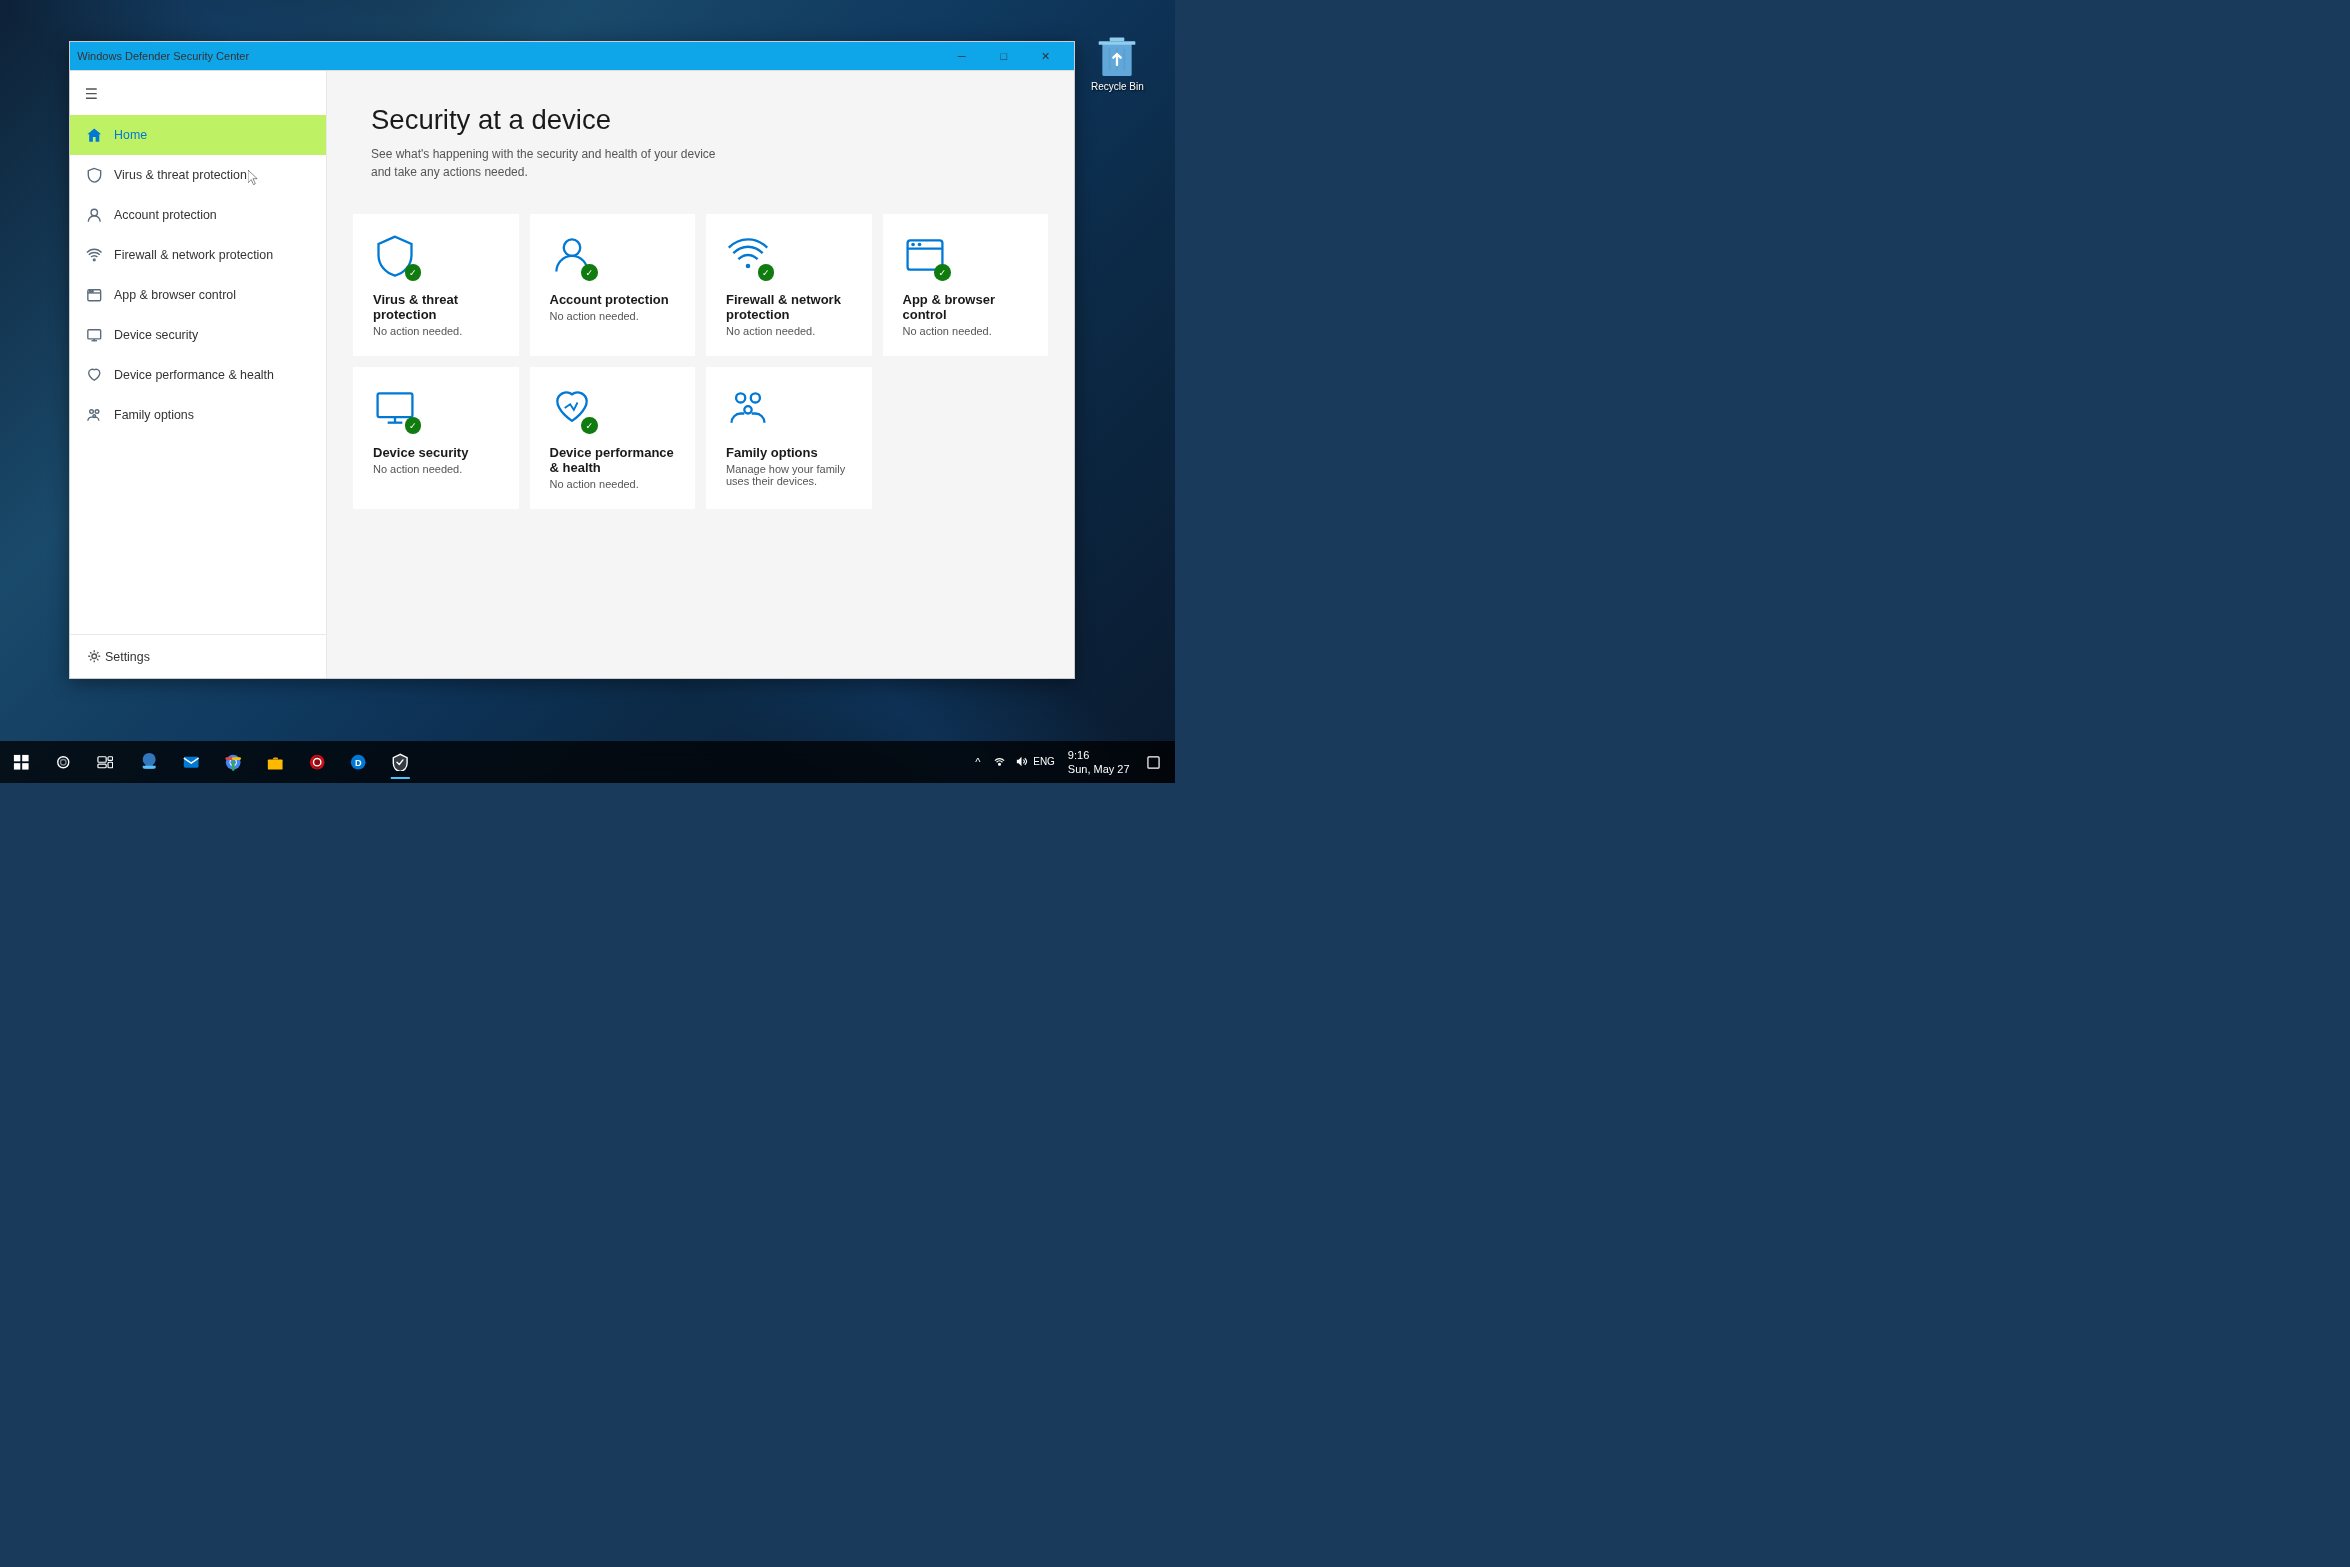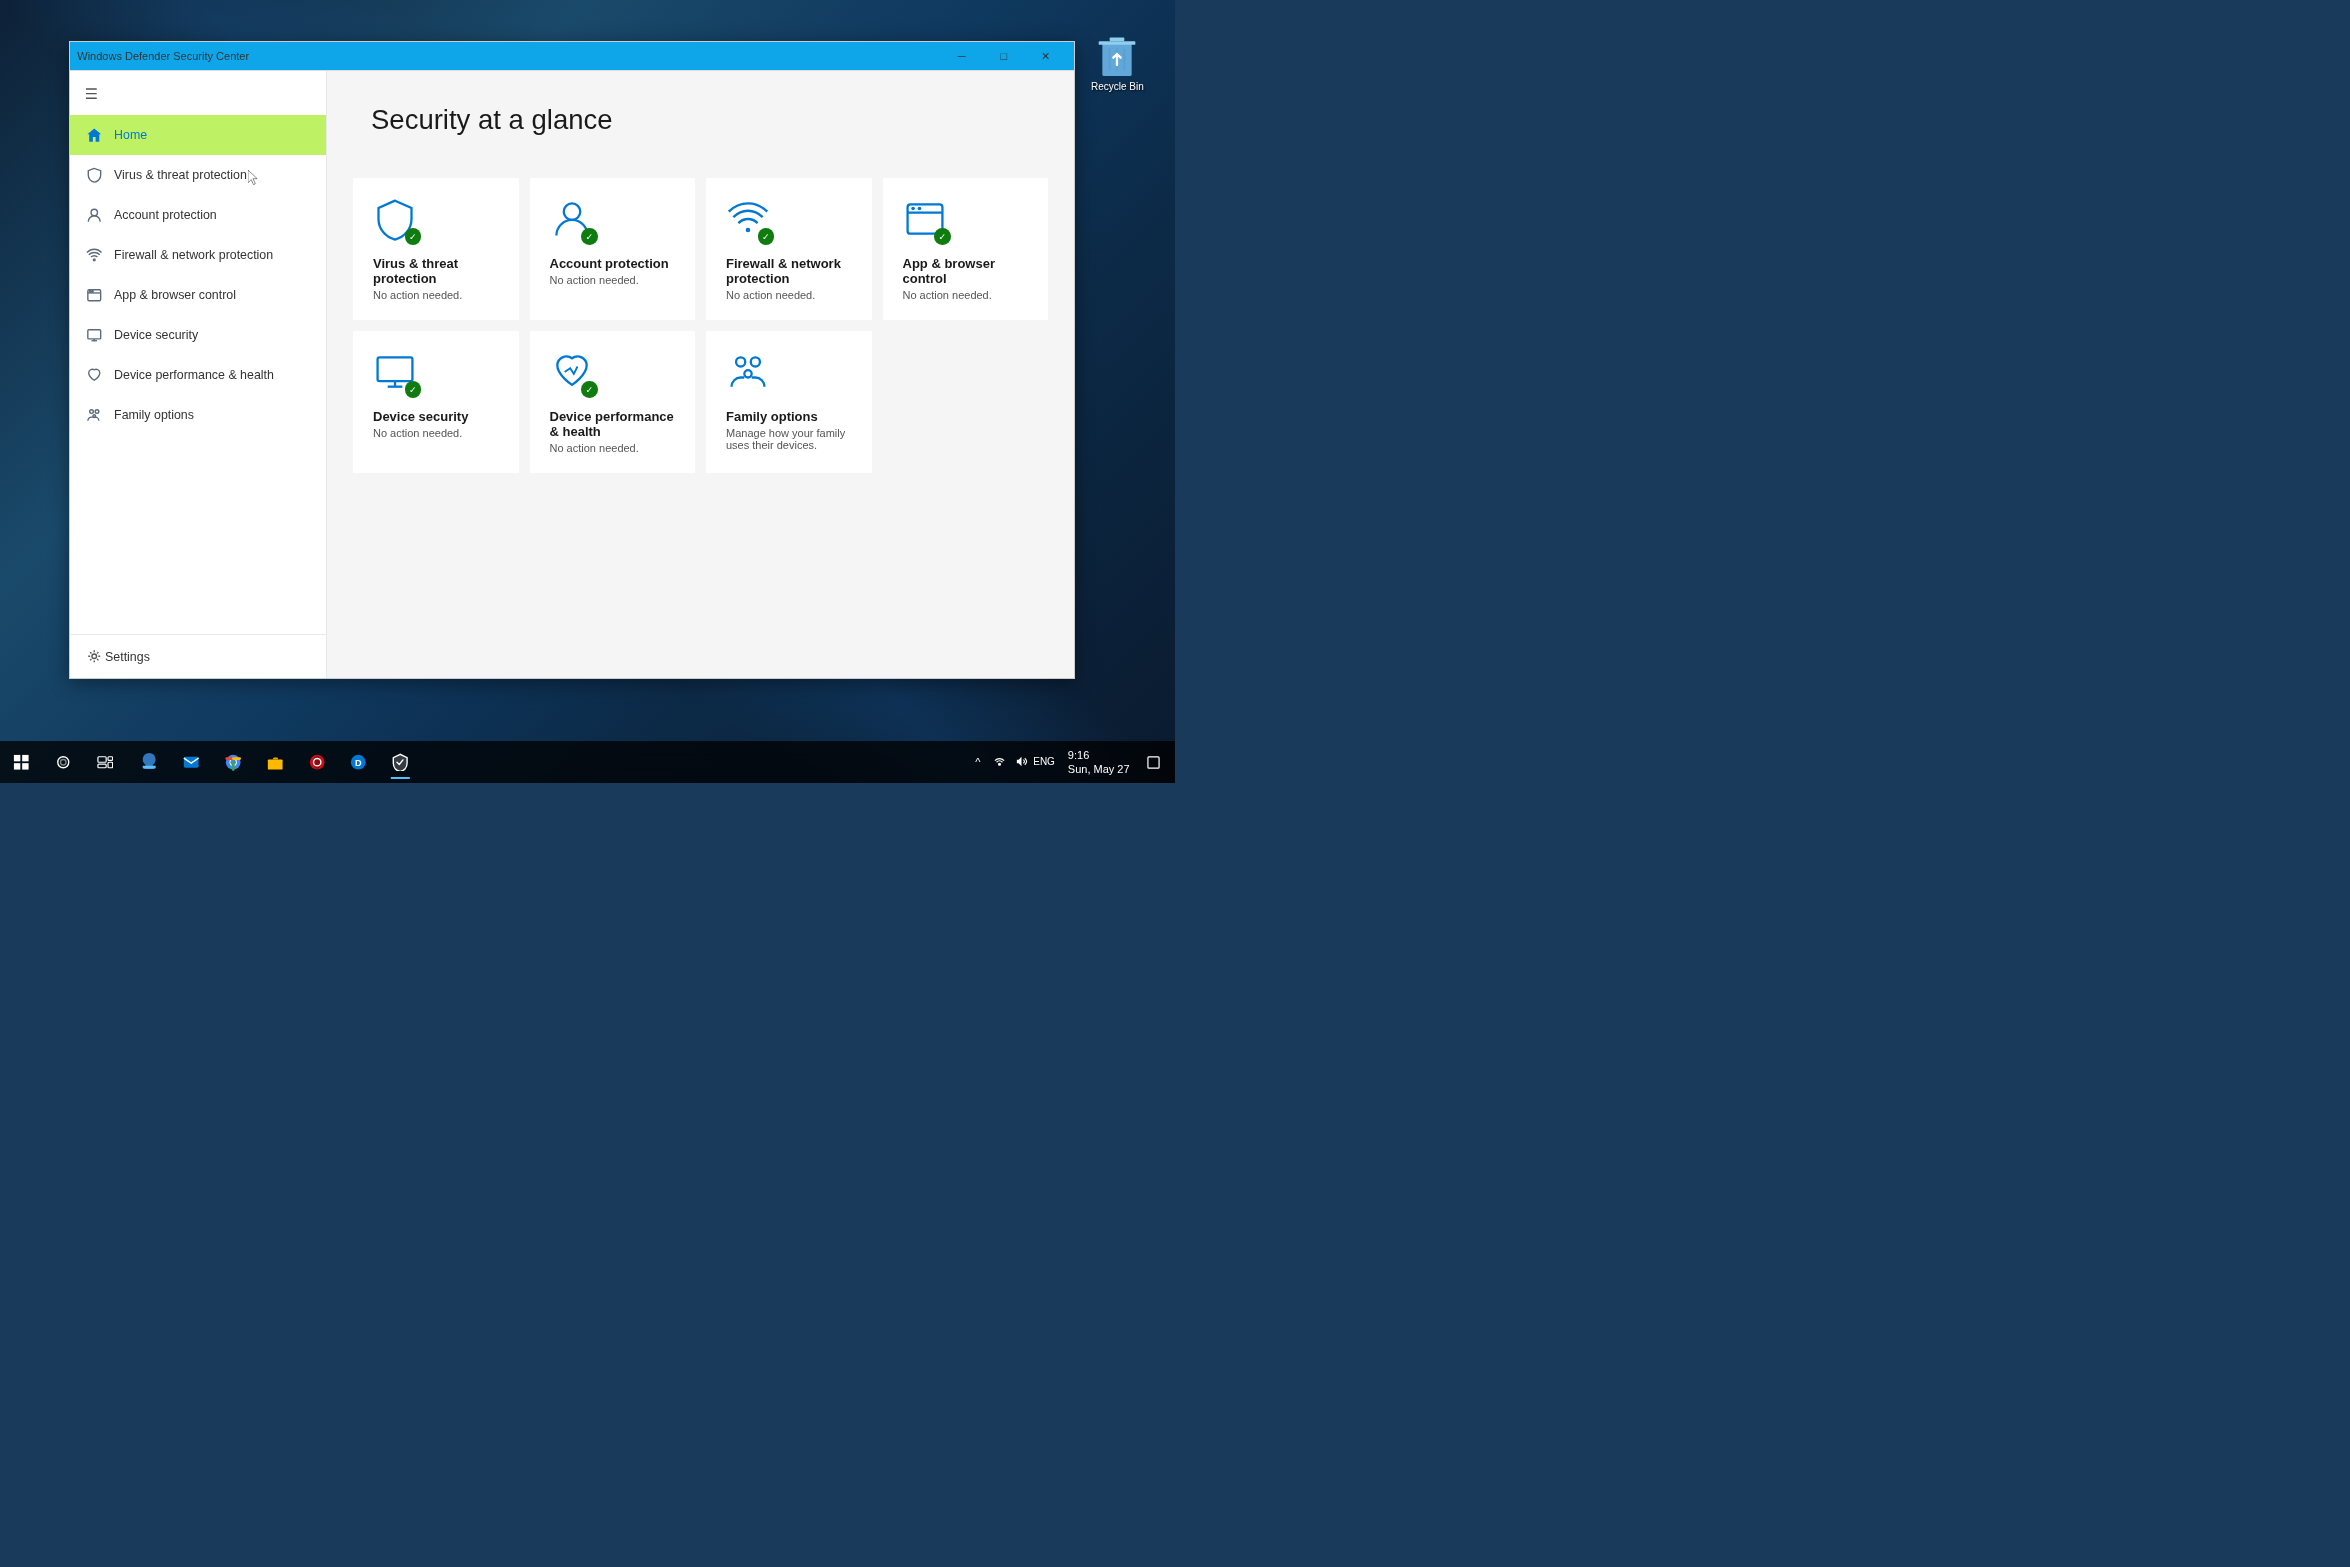--- a/index.html
+++ b/index.html
@@ -500,21 +500,25 @@
               <circle cx="9" cy="9" r="2.5"></circle>
               <path d="M9 2.5v2M9 13.5v2M2.5 9h2M13.5 9h2M4.5 4.5l1.4 1.4M12.1 12.1l1.4 1.4M4.5 13.5l1.4-1.4M12.1 5.9l1.4-1.4"></path>
             </svg>
           </span>
           <span>Settings</span>
         </div>
       </div>
 
       <div class="main-content">
         <div class="header-section">
-          <div class="page-title">Security at a glance</div>
+          <div class="page-title">Security at a device</div>
+          <div class="page-subtitle">
+            <span>See what's happening with the security and health of your device</span><br>
+            <span>and take any actions needed.</span>
+          </div>
         </div>
 
         <div class="cards-section">
 
           <div class="cards-row">
 
             <div class="card">
               <div class="card-icon-wrap">
                 <svg class="card-icon" viewBox="0 0 48 48" fill="none" stroke="#0078d4" stroke-width="2.5">
                   <path d="M24 4L6 12v12c0 11 7.5 19.5 18 22.5C34.5 43.5 42 35 42 24V12z"></path>

